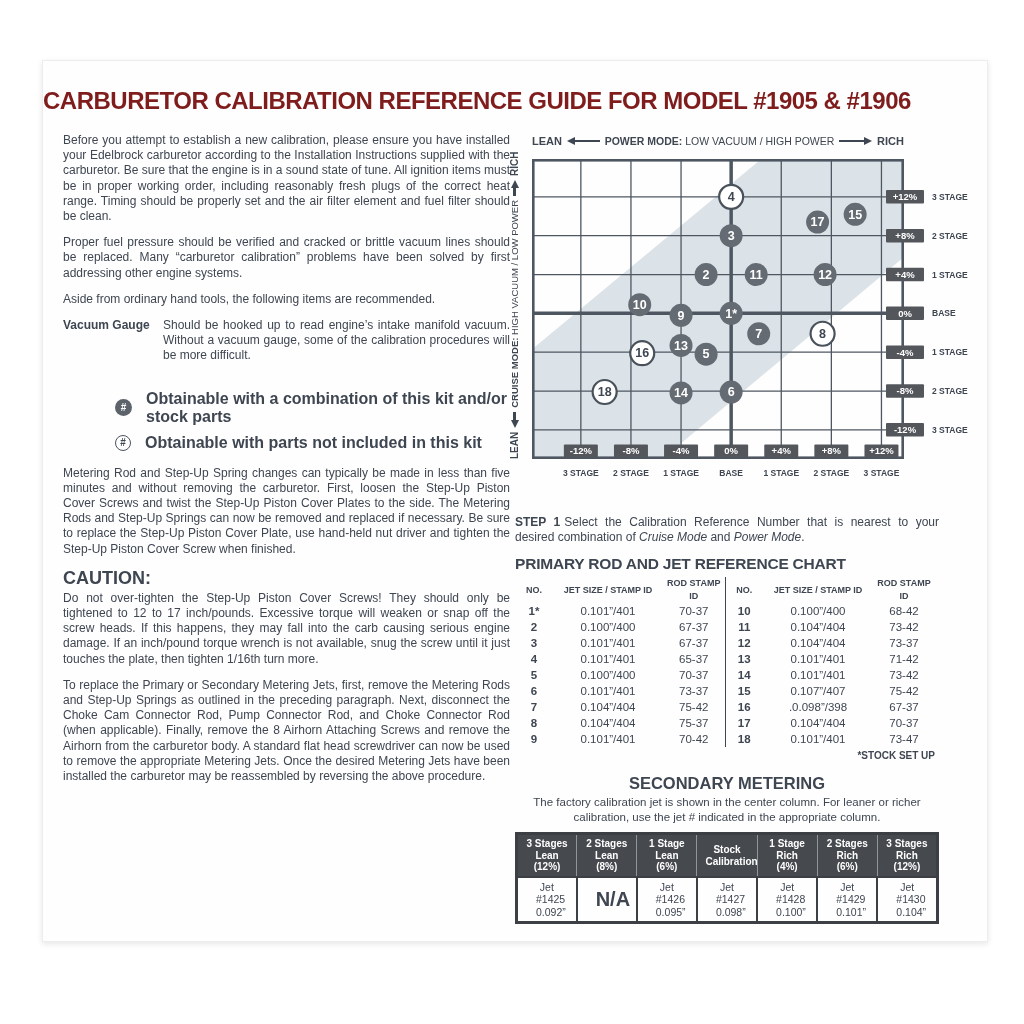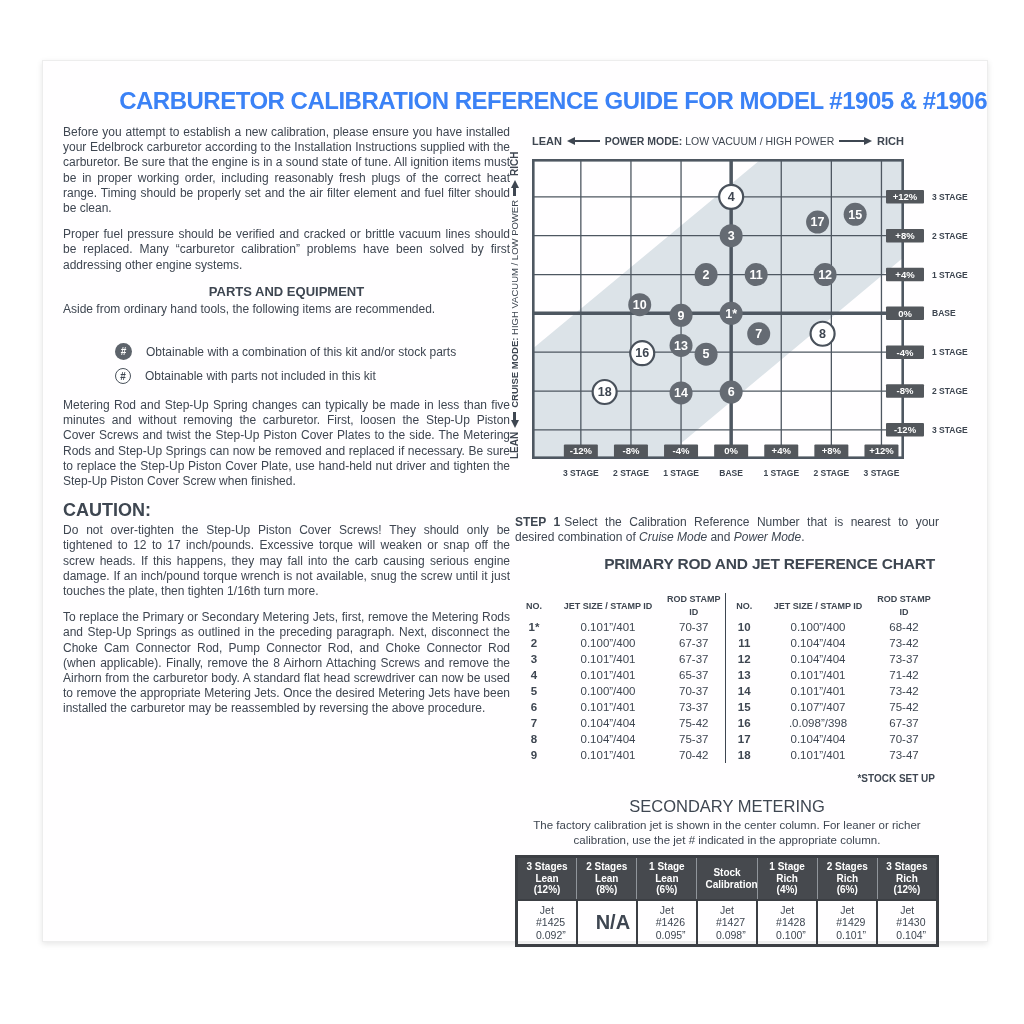--- a/index.html
+++ b/index.html
@@ -1,36 +1,36 @@
 <!DOCTYPE html>
 <html><head>
 <meta charset="utf-8">
 <style>
   html,body{margin:0;padding:0;width:1024px;height:1024px;background:#ffffff;overflow:hidden;}
   body{font-family:"Liberation Sans",sans-serif;color:#3e4651;position:relative;}
   .sheet{position:absolute;left:42px;top:60px;width:944px;height:880px;background:#fffeff;
          border:1px solid #ededed;box-shadow:0 2px 6px rgba(0,0,0,0.10);}
-  .title{position:absolute;top:26px;left:0;right:0;margin:0;text-align:right;
-         font-size:24px;font-weight:bold;letter-spacing:-0.5px;color:#3b82f6;}
+  .title{position:absolute;top:26px;left:0;right:0;margin:0;text-align:left;
+         font-size:24px;font-weight:bold;letter-spacing:-0.5px;color:#7f1d1d;}
 
   
-  .col-left{position:absolute;left:20px;top:64px;width:447px;}
+  .col-left{position:absolute;left:20px;top:72px;width:447px;}
   .body-text{margin:0 0 11px;font-size:12px;line-height:15.2px;text-align:justify;}
   .section-heading{margin:3px 0 3px;font-size:13px;text-align:center;font-weight:bold;}
   .caution-heading{margin:2px 0 2px;font-size:18px;font-weight:bold;}
   .tool-row{display:flex;margin:0 0 9px;font-size:12px;line-height:15.2px;}
   .tool-name{font-weight:bold;flex:0 0 100px;}
   .tool-desc{flex:1;text-align:justify;}
   .legend-block{margin:26px 0 14px 52px;}
   .legend-row{display:flex;align-items:center;margin-bottom:8px;}
   .legend-circle{border-radius:50%;display:flex;align-items:center;justify-content:center;
                  font-size:10px;font-weight:bold;margin-right:14px;flex:0 0 auto;}
   .legend-circle.filled{width:17px;height:17px;background:#5d636b;color:#fff;}
   .legend-circle.open{width:14px;height:14px;background:#fff;border:1.6px solid #4a525c;color:#3e4651;}
-  .legend-text{font-weight:normal;font-size:12px;}
+  .legend-text{font-weight:bold;font-size:16px;}
 
   
   .col-right{position:absolute;left:472px;top:74px;width:455px;}
   .chart-area{position:relative;height:372px;}
   .chart-header{position:absolute;top:0;left:17px;width:372px;display:flex;align-items:center;
                 font-size:10.5px;gap:5px;color:#3e4651;white-space:nowrap;}
   .chart-header .end-label{font-weight:bold;font-size:11px;}
   .chart-header .mid b{font-weight:bold;}
   .arrow{flex:1;display:flex;align-items:center;min-width:16px;}
   .arrow .line{flex:1;height:2.2px;background:#3e4651;}
@@ -48,48 +48,51 @@
   .stage-label{fill:#3e4651;font-size:8.5px;font-weight:bold;text-anchor:middle;}
   .stage-label.right{text-anchor:start;}
   .pt-label{font-size:12.5px;font-weight:bold;text-anchor:middle;}
   .pt-label.filled{fill:#ffffff;}
   .pt-label.open{fill:#3e4651;}
 
   .steps{margin-top:8px;width:424px;}
   .step{margin:0 0 9px;font-size:12px;line-height:15.2px;text-align:justify;}
   .step b{margin-right:4px;}
 
-  .table-title{margin:10px 0 20px;width:420px;text-align:right;font-size:15.5px;font-weight:bold;letter-spacing:-0.2px;}
+  .table-title{margin:10px 0 4px;width:420px;text-align:left;font-size:15.5px;font-weight:bold;letter-spacing:-0.2px;}
   .primary-table{width:420px;border-collapse:collapse;table-layout:fixed;}
   .primary-table th{font-size:9px;font-weight:bold;line-height:13px;text-align:center;padding:0;}
   .primary-table td{font-size:11.5px;line-height:16px;text-align:center;padding:0;}
   .primary-table td.no{font-weight:bold;}
   .primary-table .divider{border-left:1.5px solid #3e4651;}
-  .footnote{width:420px;text-align:right;font-size:10px;font-weight:bold;margin-top:10px;}
-
-  .sec-title{margin:13px 0 2px;width:424px;text-align:center;font-size:16.5px;font-weight:normal;}
+  .footnote{width:420px;text-align:right;font-size:10px;font-weight:bold;margin-top:3px;}
+
+  .sec-title{margin:13px 0 2px;width:424px;text-align:center;font-size:16.5px;font-weight:bold;}
   .sec-desc{margin:0 0 7px;width:424px;text-align:center;font-size:11.5px;line-height:15px;}
   .sec-table{width:424px;border-collapse:collapse;table-layout:fixed;border:3px solid #3c3f44;}
   .sec-table th{background:#46494e;color:#fff;font-size:10px;line-height:11.5px;font-weight:bold;
                 border:1px solid #90959b;padding:3px 8px;white-space:pre-line;text-align:center;}
   .sec-table td{border:2px solid #3c3f44;font-size:10.5px;line-height:12.5px;text-align:center;
                 padding:3px 18px;white-space:pre-line;}
   .sec-table td.na{font-weight:bold;font-size:20px;}
 </style>
 </head>
 <body>
 
 <div class="sheet">
   <h1 class="title">CARBURETOR CALIBRATION REFERENCE GUIDE FOR MODEL #1905 &amp; #1906</h1>
 
   <div class="col-left">
     <p class="body-text">Before you attempt to establish a new calibration, please ensure you have installed your Edelbrock carburetor according to the Installation Instructions supplied with the carburetor. Be sure that the engine is in a sound state of tune. All ignition items must be in proper working order, including reasonably fresh plugs of the correct heat range. Timing should be properly set and the air filter element and fuel filter should be clean.</p>
     <p class="body-text">Proper fuel pressure should be verified and cracked or brittle vacuum lines should be replaced. Many “carburetor calibration” problems have been solved by first addressing other engine systems.</p>
-    <h2 class="section-heading">PARTS AND EQUIPMENT</h2>
     <p class="body-text">Aside from ordinary hand tools, the following items are recommended.</p>
+    <div class="tool-row">
+      <span class="tool-name">Vacuum Gauge</span>
+      <span class="tool-desc">Should be hooked up to read engine’s intake manifold vacuum. Without a vacuum gauge, some of the calibration procedures will be more difficult.</span>
+    </div>
     <div class="legend-block">
       <div class="legend-row">
         <span class="legend-circle filled">#</span>
         <span class="legend-text">Obtainable with a combination of this kit and/or stock parts</span>
       </div>
       <div class="legend-row">
         <span class="legend-circle open">#</span>
         <span class="legend-text">Obtainable with parts not included in this kit</span>
       </div>
     </div>

